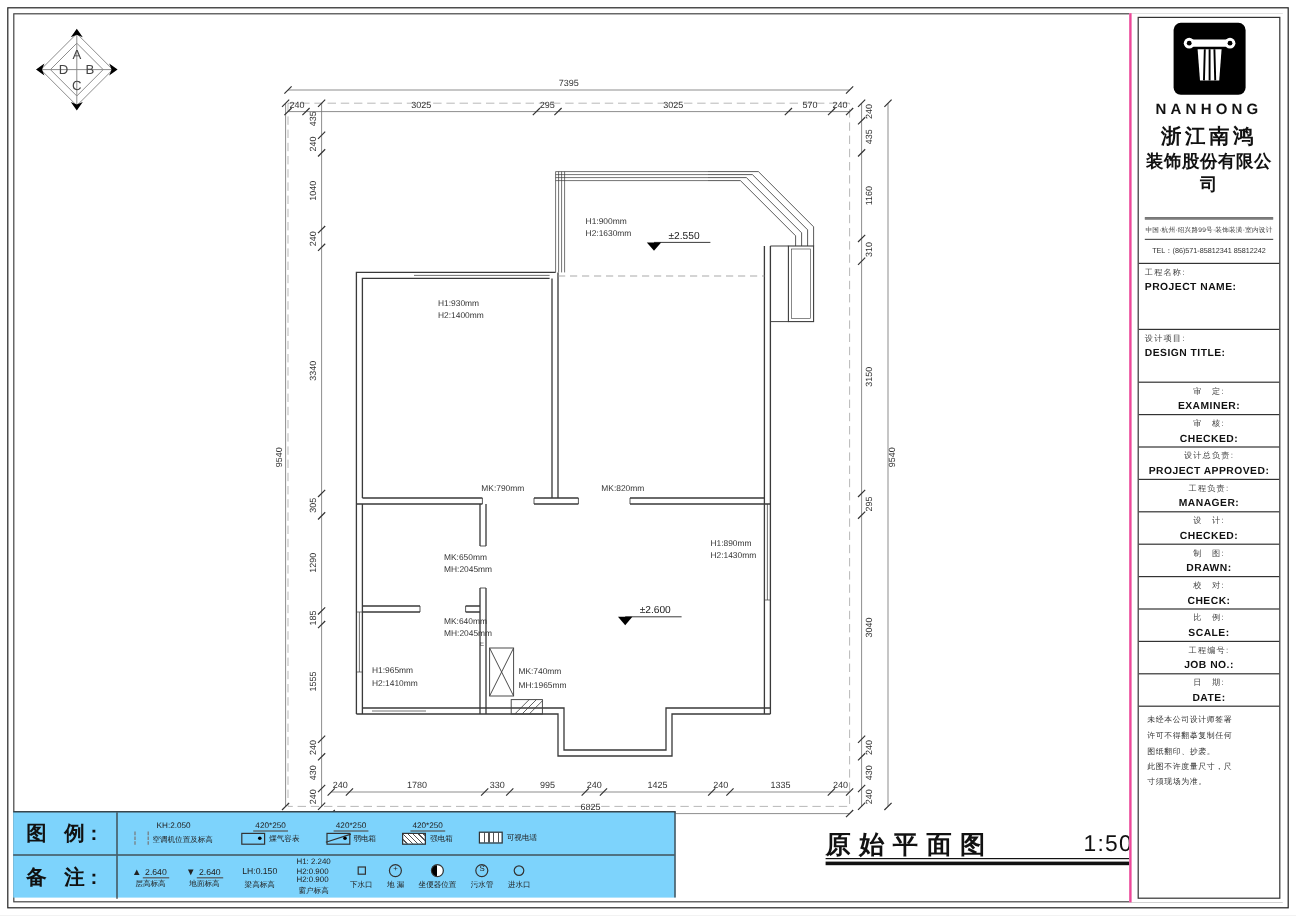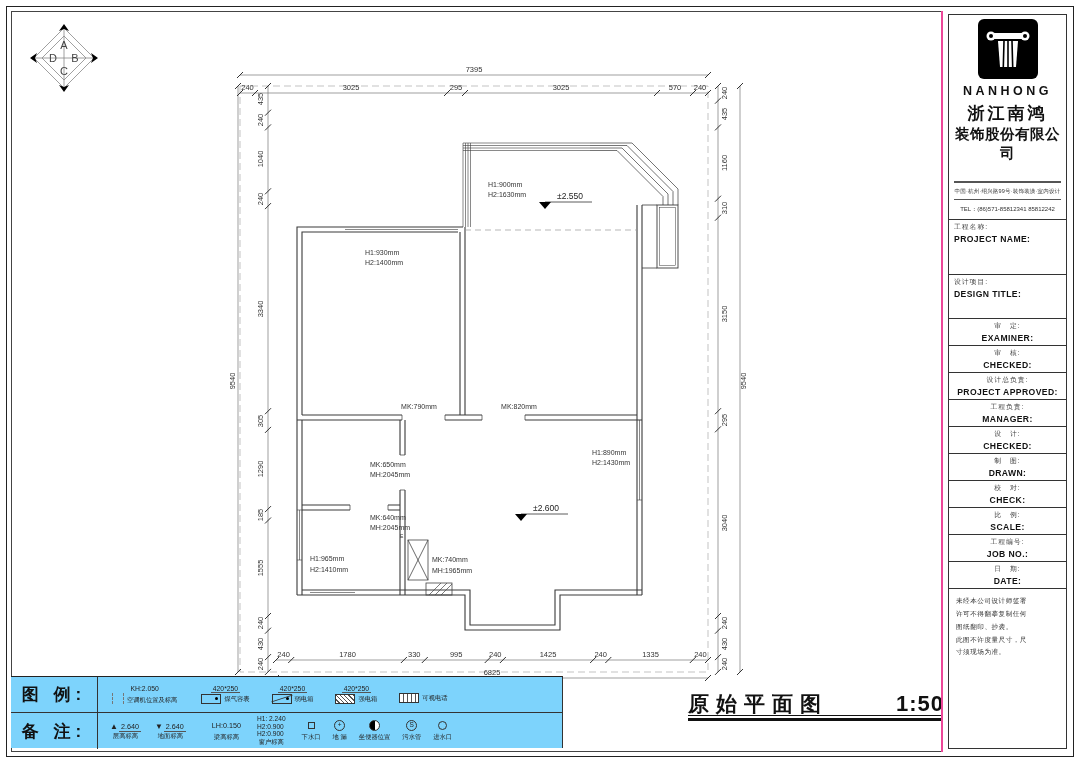--- a/index.html
+++ b/index.html
@@ -48,21 +48,21 @@
   .lg-wlines{font-size:6.6px;line-height:1.15;text-align:left;}
   .sym-c{width:9px;height:9px;border:0.9px solid #333;border-radius:50%;display:flex;align-items:center;justify-content:center;
          font-size:6.5px;line-height:1;margin-bottom:2px;}
   .sym-half{background:linear-gradient(90deg,#000 50%,#fff 50%);}
   .sym-sq{width:5px;height:5px;border:0.9px solid #333;margin:2px 0 4px;}
   .sym-co{width:7px;height:7px;border:0.9px solid #333;border-radius:50%;margin:1px 0 3px;}
 
   
   .ptitle{position:absolute;left:688px;top:690px;width:256px;display:flex;justify-content:space-between;align-items:center;}
   .ptitle .t{font-size:21px;font-weight:bold;letter-spacing:7px;}
-  .ptitle .s{font-size:22px;font-weight:bold;letter-spacing:1px;}
+  .ptitle .s{font-size:19px;font-weight:normal;letter-spacing:1px;}
   .pline1{position:absolute;left:688px;top:715px;width:256px;border-top:1.3px solid #111;}
   .pline2{position:absolute;left:688px;top:718px;width:256px;border-top:3px solid #111;}
 
   .compass{position:absolute;left:28px;top:22px;}
   .plansvg{position:absolute;left:230px;top:55px;}
 </style>
 </head>
 <body>
 
 <div class="page">
@@ -301,21 +301,21 @@
         </div>
         <div>层高标高</div>
       </div>
       <div class="lg-item" style="margin-left:14px">
         <div style="display:flex;align-items:center;gap:1px">
           <span class="lg-tri">▼</span>
           <span class="lg-num">2.640</span>
         </div>
         <div>地面标高</div>
       </div>
-      <div class="lg-item" style="margin-left:24px">
+      <div class="lg-item" style="margin-left:14px">
         <div class="lg-num" style="border-bottom:none">LH:0.150</div>
         <div style="margin-top:3px">梁高标高</div>
       </div>
       <div class="lg-item" style="margin-left:14px">
         <div class="lg-wlines">
           <div>H1: 2.240</div>
           <div>H2:0.900</div>
           <div>H2:0.900</div>
         </div>
         <div>窗户标高</div>

